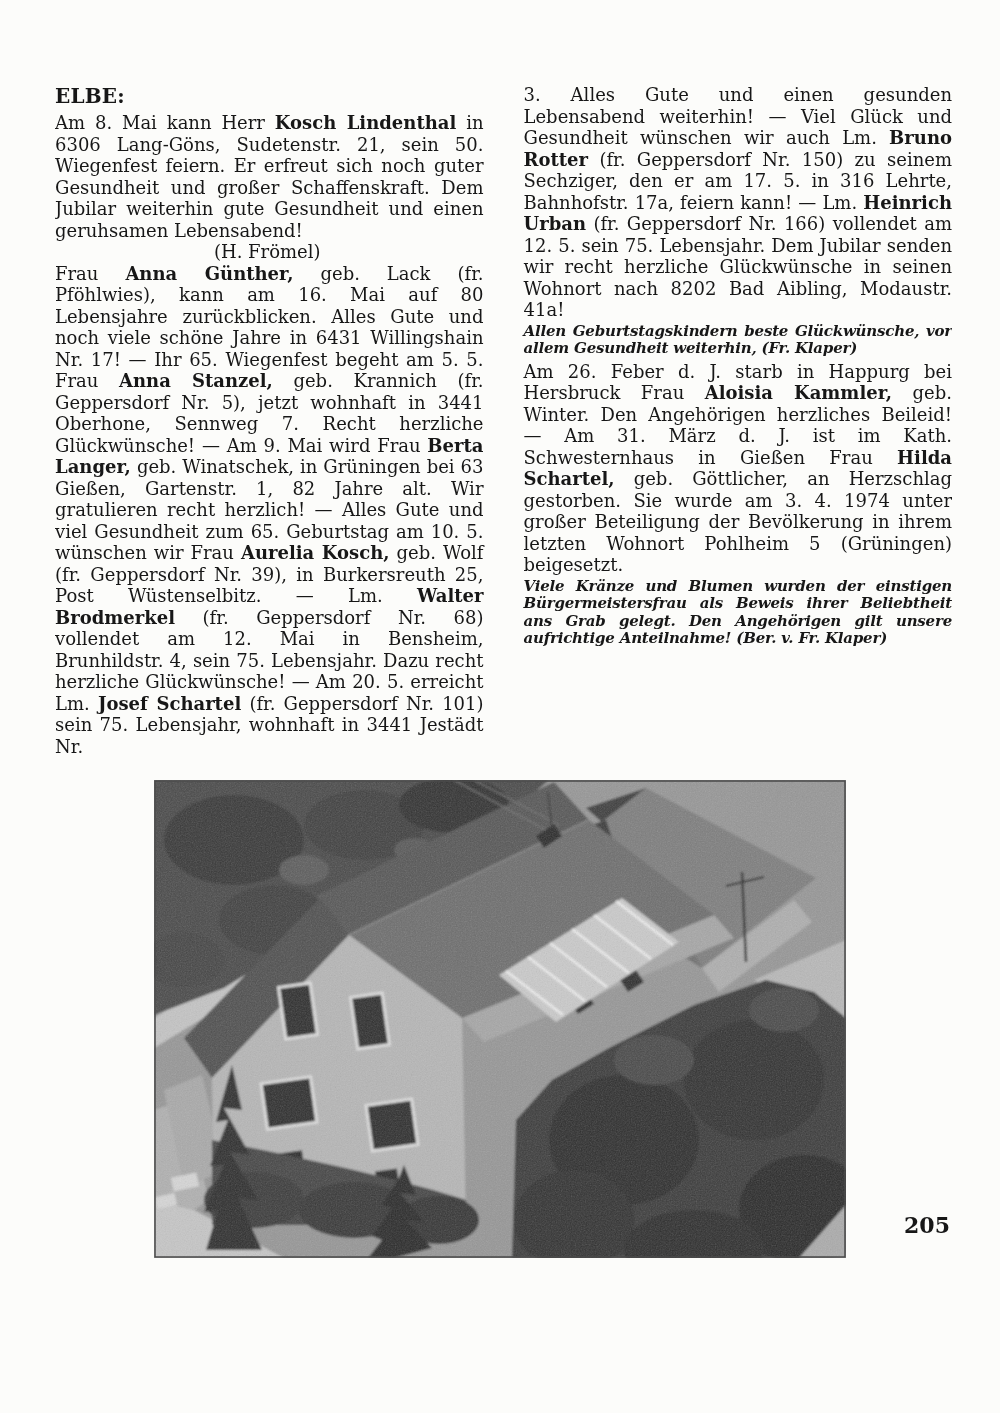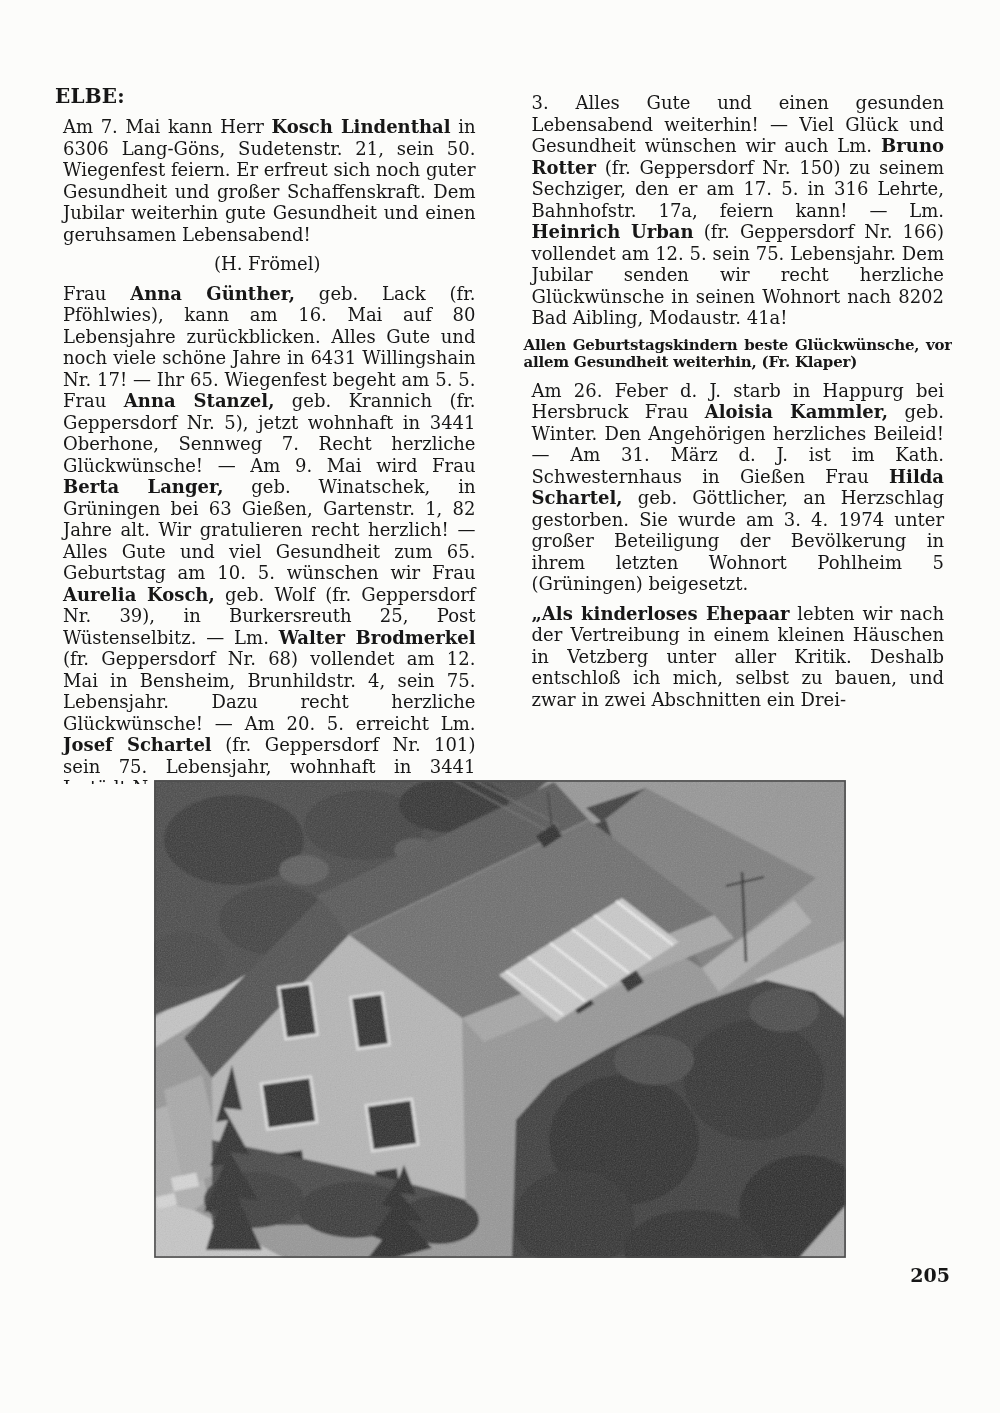--- a/index.html
+++ b/index.html
@@ -17,60 +17,61 @@
     display:flex; gap:40px;
     overflow:hidden;
   }
   .col { width:433px; }
   .heading {
     font-weight:bold; font-size:20px; line-height:24px;
     letter-spacing:0.2px; margin:10px 0 4px 0;
   }
   .col > .heading:first-child { margin-top:0; }
   .para {
-    margin:8px; font-size:18px; line-height:21.5px;
+    margin:0; font-size:18px; line-height:21.5px;
     text-align:justify; text-justify:inter-word;
   }
   .para .b { font-weight:bold; }
   .signature {
     font-size:18px; line-height:21.5px;
     text-align:center; padding-right:4px; margin:0;
   }
   .note {
     margin:2px 0 3px 0;
     font-size:15px; line-height:17.6px;
     font-weight:bold; letter-spacing:-0.2px;
     text-align:justify;
+    font-style:italic;
   }
   .photo {
     position:absolute; left:154px; top:780px;
     width:692px; height:478px;
     background:#969696;
   }
   .photo svg { display:block; width:100%; height:100%; }
   .pageno {
-    position:absolute; top:1264px; right:50px;
-    font-size:19px; font-weight:bold;
+    position:absolute; top:1212px; right:50px;
+    font-size:22px; font-weight:bold;
   }
 </style>
 </head>
 <body>
 
 <div class="columns">
   <div class="col">
       <div class="heading">ELBE:</div>
-      <p class="para"><span>Am 7. Mai kann Herr </span><span class="b">Kosch Lindenthal</span><span> in 6306 Lang-Göns, Sudetenstr. 21, sein 50. Wiegenfest feiern. Er erfreut sich noch guter Gesundheit und großer Schaffenskraft. Dem Jubilar weiterhin gute Gesundheit und einen geruhsamen Lebensabend!</span></p>
+      <p class="para"><span>Am 8. Mai kann Herr </span><span class="b">Kosch Lindenthal</span><span> in 6306 Lang-Göns, Sudetenstr. 21, sein 50. Wiegenfest feiern. Er erfreut sich noch guter Gesundheit und großer Schaffenskraft. Dem Jubilar weiterhin gute Gesundheit und einen geruhsamen Lebensabend!</span></p>
       <p class="signature">(H. Frömel)</p>
       <p class="para"><span>Frau </span><span class="b">Anna Günther,</span><span> geb. Lack (fr. Pföhlwies), kann am 16. Mai auf 80 Lebensjahre zurückblicken. Alles Gute und noch viele schöne Jahre in 6431 Willingshain Nr. 17! — Ihr 65. Wiegenfest begeht am 5. 5. Frau </span><span class="b">Anna Stanzel,</span><span> geb. Krannich (fr. Geppersdorf Nr. 5), jetzt wohnhaft in 3441 Oberhone, Sennweg 7. Recht herzliche Glückwünsche! — Am 9. Mai wird Frau </span><span class="b">Berta Langer,</span><span> geb. Winatschek, in Grüningen bei 63 Gießen, Gartenstr. 1, 82 Jahre alt. Wir gratulieren recht herzlich! — Alles Gute und viel Gesundheit zum 65. Geburtstag am 10. 5. wünschen wir Frau </span><span class="b">Aurelia Kosch,</span><span> geb. Wolf (fr. Geppersdorf Nr. 39), in Burkersreuth 25, Post Wüstenselbitz. — Lm. </span><span class="b">Walter Brodmerkel</span><span> (fr. Geppersdorf Nr. 68) vollendet am 12. Mai in Bensheim, Brunhildstr. 4, sein 75. Lebensjahr. Dazu recht herzliche Glückwünsche! — Am 20. 5. erreicht Lm. </span><span class="b">Josef Schartel</span><span> (fr. Geppersdorf Nr. 101) sein 75. Lebensjahr, wohnhaft in 3441 Jestädt Nr.</span></p>
     </div>
   <div class="col">
       <p class="para"><span>3. Alles Gute und einen gesunden Lebensabend weiterhin! — Viel Glück und Gesundheit wünschen wir auch Lm. </span><span class="b">Bruno Rotter</span><span> (fr. Geppersdorf Nr. 150) zu seinem Sechziger, den er am 17. 5. in 316 Lehrte, Bahnhofstr. 17a, feiern kann! — Lm. </span><span class="b">Heinrich Urban</span><span> (fr. Geppersdorf Nr. 166) vollendet am 12. 5. sein 75. Lebensjahr. Dem Jubilar senden wir recht herzliche Glückwünsche in seinen Wohnort nach 8202 Bad Aibling, Modaustr. 41a!</span></p>
       <p class="note">Allen Geburtstagskindern beste Glückwünsche, vor allem Gesundheit weiterhin, (Fr. Klaper)</p>
       <p class="para"><span>Am 26. Feber d. J. starb in Happurg bei Hersbruck Frau </span><span class="b">Aloisia Kammler,</span><span> geb. Winter. Den Angehörigen herzliches Beileid! — Am 31. März d. J. ist im Kath. Schwesternhaus in Gießen Frau </span><span class="b">Hilda Schartel,</span><span> geb. Göttlicher, an Herzschlag gestorben. Sie wurde am 3. 4. 1974 unter großer Beteiligung der Bevölkerung in ihrem letzten Wohnort Pohlheim 5 (Grüningen) beigesetzt.</span></p>
-      <p class="para"><span class="b">„Als kinderloses Ehepaar</span><span> lebten wir nach der Vertreibung in einem kleinen Häuschen in Vetzberg unter aller Kritik. Deshalb entschloß ich mich, selbst zu bauen, und zwar in zwei Abschnitten ein Drei-</span></p>
+      <p class="note">Viele Kränze und Blumen wurden der einstigen Bürgermeistersfrau als Beweis ihrer Beliebtheit ans Grab gelegt. Den Angehörigen gilt unsere aufrichtige Anteilnahme! (Ber. v. Fr. Klaper)</p>
     </div>
 </div>
 
 <div class="photo" title="Black-and-white aerial view of a gabled stone house with an annex and a neighbouring house among dark trees">
   <svg viewBox="0 0 692 478" preserveAspectRatio="none">
     <defs>
       <filter id="soft">
           <feGaussianBlur stdDeviation="1.1"></feGaussianBlur>
         </filter>
       <filter id="noise">

